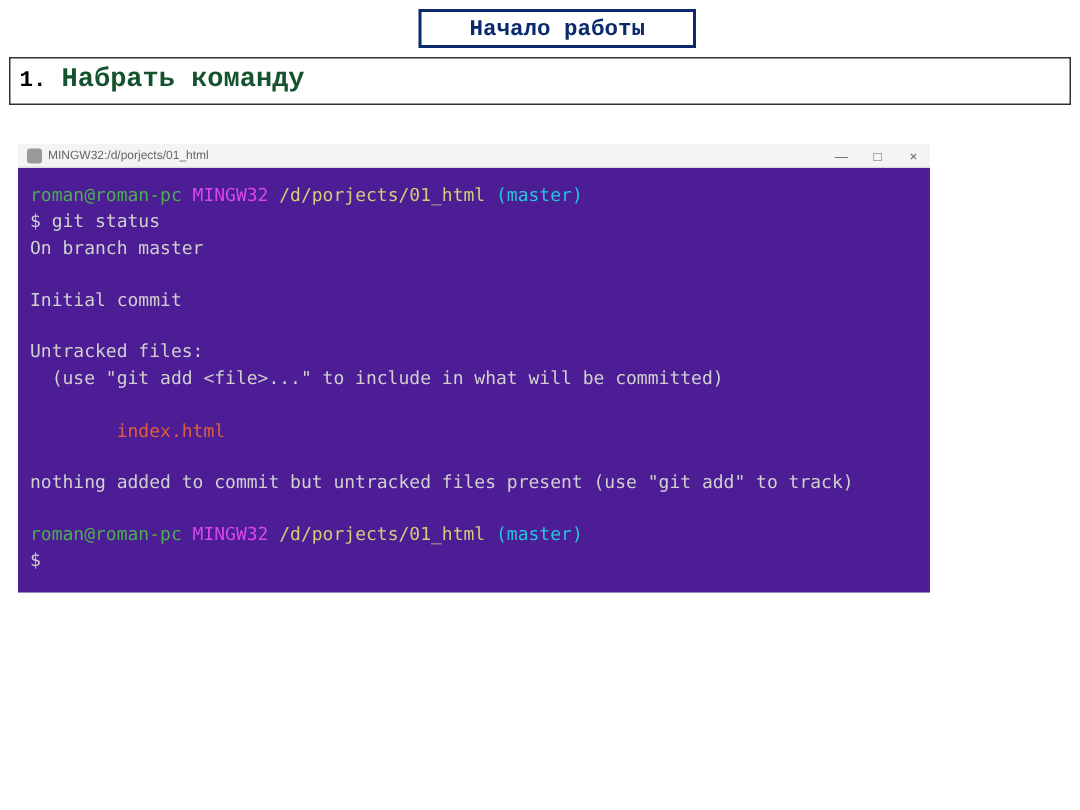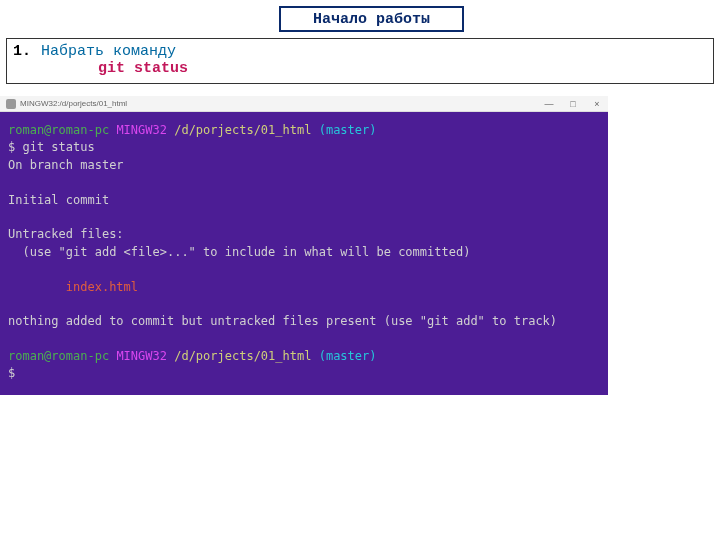--- a/index.html
+++ b/index.html
@@ -39,34 +39,34 @@
       display: flex;
       gap: 10px;
       align-items: baseline;
     }
     .instruction-num {
       font-weight: bold;
       font-size: 15px;
       color: #000;
     }
     .instruction-text {
-      font-weight: normal;
-      font-size: 15px;
-      color: #0369a1;
+      font-weight: bold;
+      font-size: 18px;
+      color: #14532d;
     }
     .instruction-cmd {
       padding-left: 85px;
       color: #c2185b;
       font-weight: bold;
       font-size: 15px;
     }
     .terminal-window {
       position: absolute;
       top: 96px;
-      left: 0;
+      left: 12px;
       width: 608px;
       background: #e8e8e8;
     }
     .titlebar {
       height: 16px;
       background: #f4f4f4;
       border-bottom: 1px solid #ddd;
       display: flex;
       align-items: center;
       padding: 0 6px;
@@ -120,21 +120,20 @@
 
 <div class="title-box">
   <span class="title-text">Начало работы</span>
 </div>
 
 <div class="instruction-box">
   <div class="instruction-line">
     <span class="instruction-num">1.</span>
     <span class="instruction-text">Набрать команду</span>
   </div>
-  <div class="instruction-cmd">git status</div>
 </div>
 
 <div class="terminal-window">
   <div class="titlebar">
     <div class="titlebar-icon"></div>
     <div class="titlebar-text">MINGW32:/d/porjects/01_html</div>
     <div class="win-controls">
       <div class="win-btn">—</div>
       <div class="win-btn">□</div>
       <div class="win-btn">×</div>

